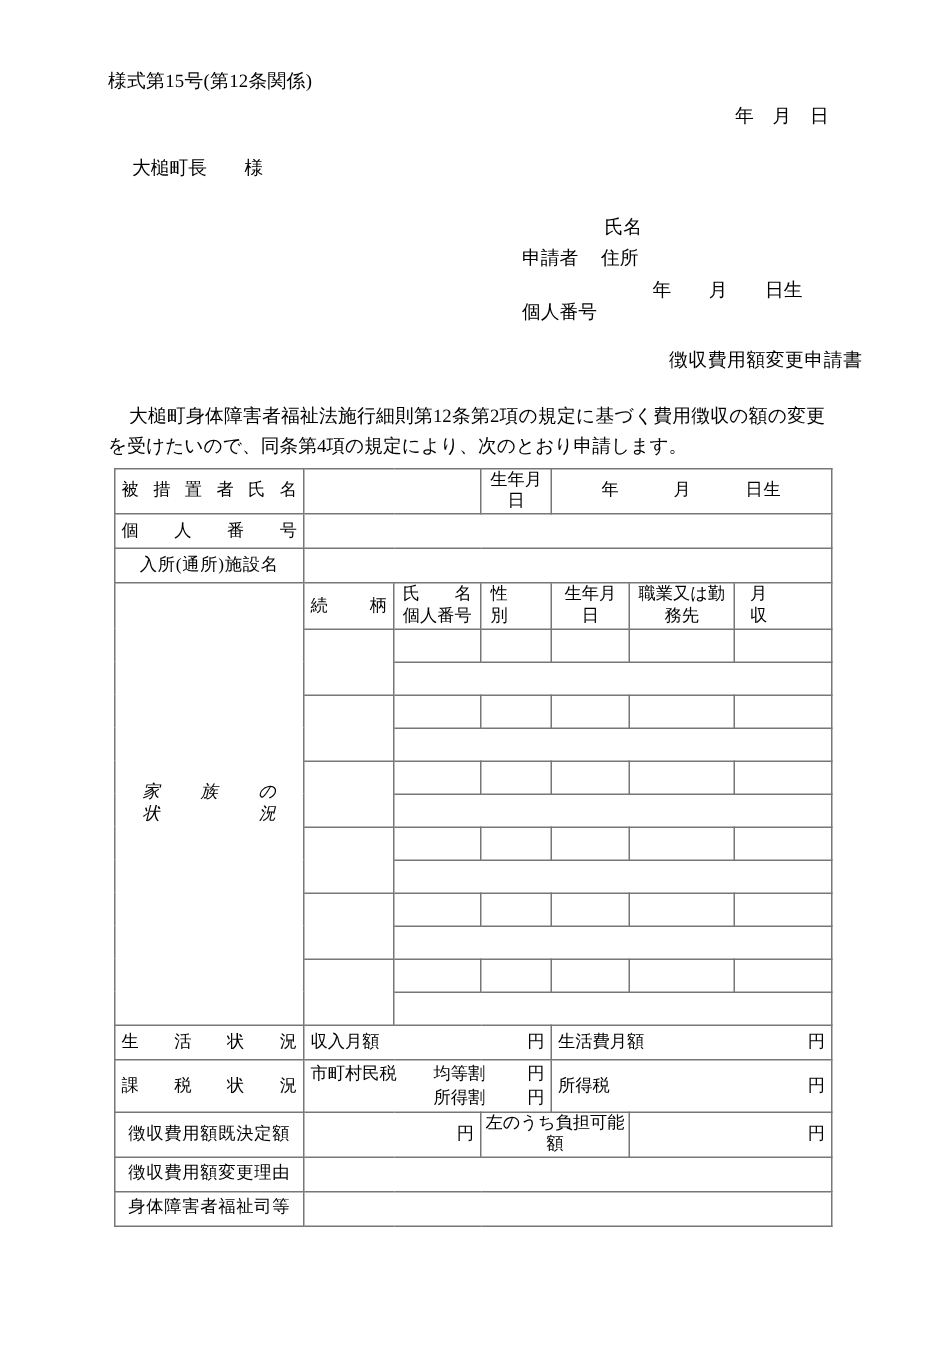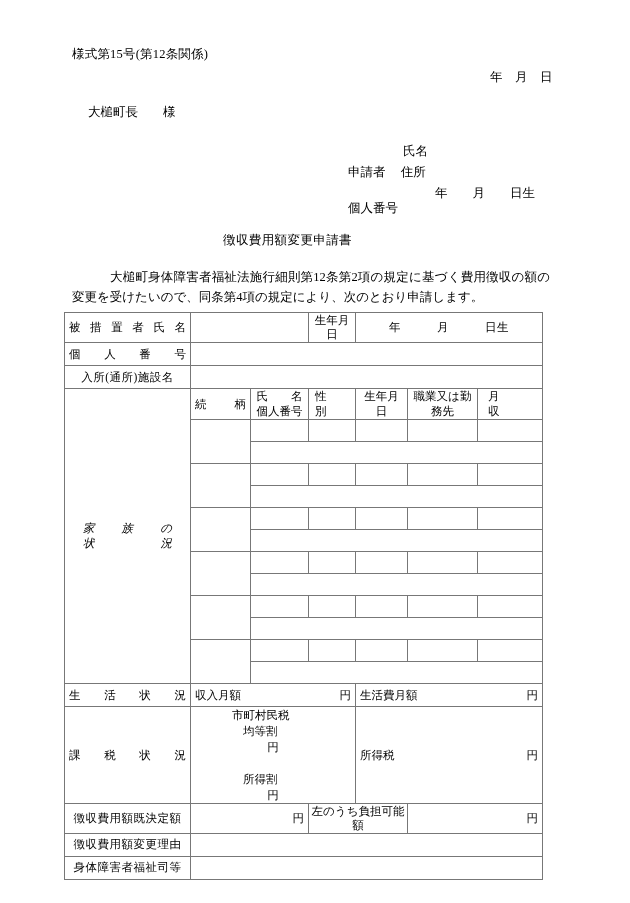--- a/index.html
+++ b/index.html
@@ -68,41 +68,41 @@
     top: 200px;
     font-size: 12.5px;
     white-space: nowrap;
   }
 
   .doc-title {
     position: absolute;
     left: 0;
     top: 232px;
     width: 575px;
-    text-align: center;
+    text-align: right;
     font-size: 12.5px;
     letter-spacing: 0.4px;
   }
 
   .lead {
     position: absolute;
     left: 72px;
     top: 267px;
     width: 478px;
     font-size: 12.5px;
     line-height: 20px;
     text-align: justify;
     text-justify: inter-ideograph;
   }
-  .lead .ind { padding-left: 14px; margin-left: 24px; }
+  .lead .ind { padding-left: 14px; }
 
   
   .form-table {
     position: absolute;
-    left: 64px;
+    left: 76px;
     top: 312px;
     width: 478px;
     border-collapse: collapse;
     table-layout: fixed;
     font-size: 11.5px;
     padding-left: 29px;
   }
   .form-table td {
     border: 1px solid #777777;
     padding: 0 4px;
@@ -159,21 +159,20 @@
   .money-row .mlab { white-space: nowrap; }
   .money-row .myen { white-space: nowrap; }
 
   .tax-grid {
     display: block;
   }
   .tax-grid .tline {
     display: flex;
     align-items: center;
     line-height: 16px;
-    flex-direction: column;
   }
   .tax-grid .tname {
     display: inline-block;
     width: 82px;
     white-space: nowrap;
   }
   .tax-grid .tkind {
     display: inline-block;
     width: 60px;
     white-space: nowrap;

